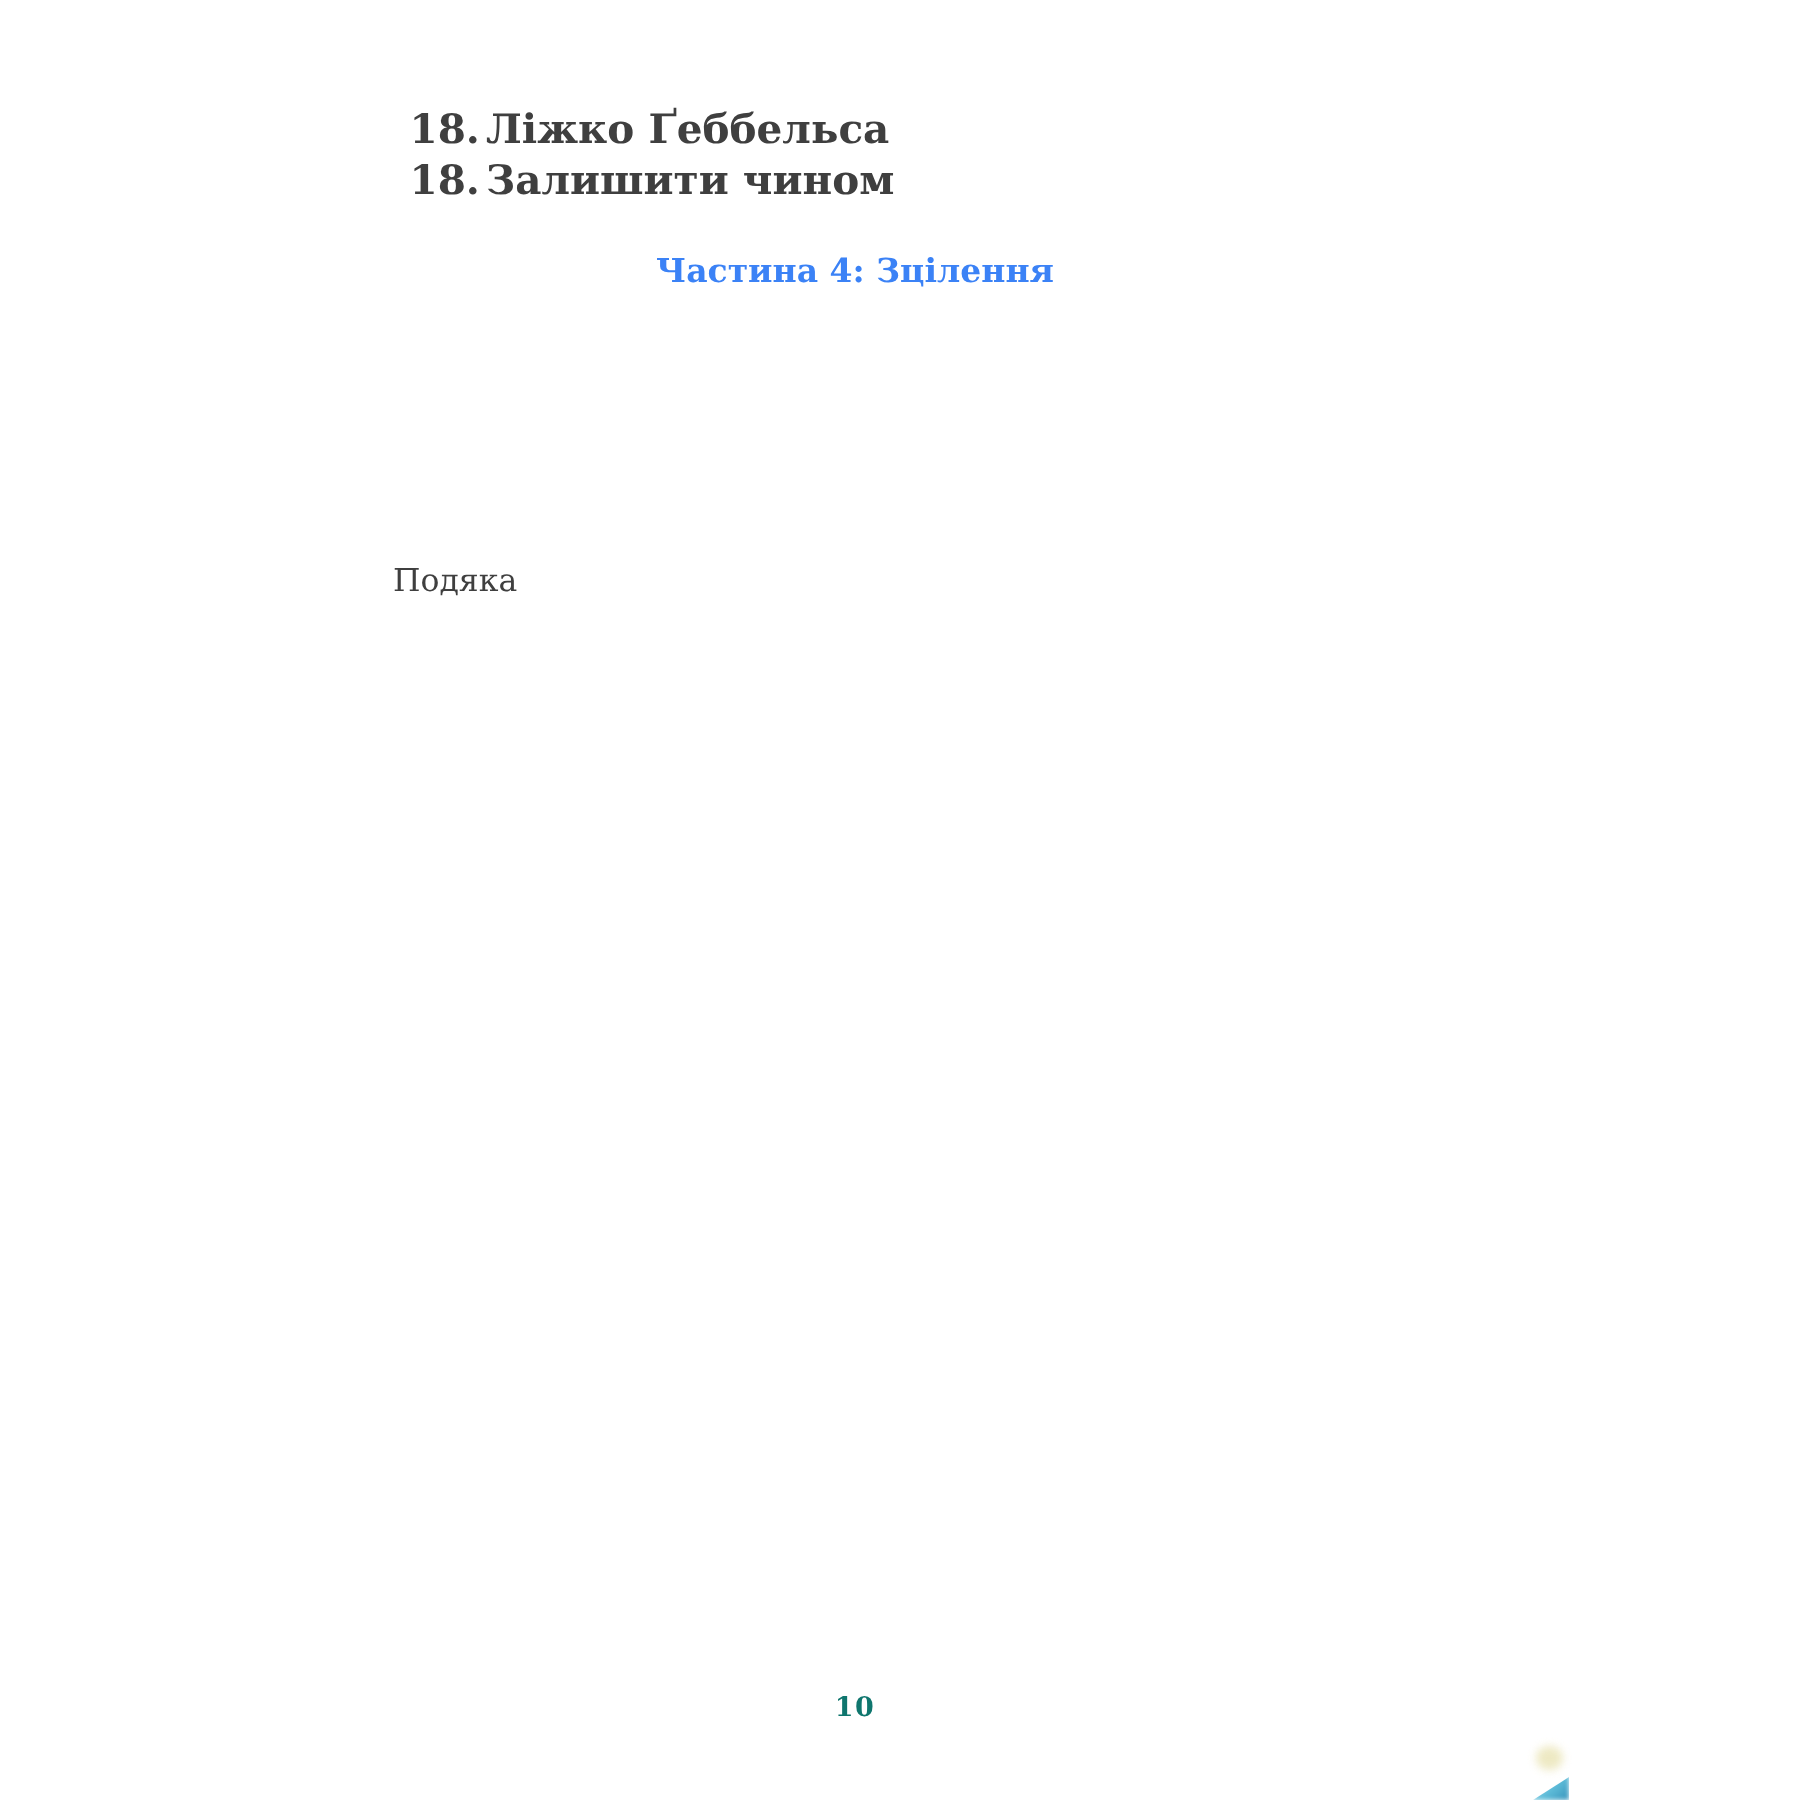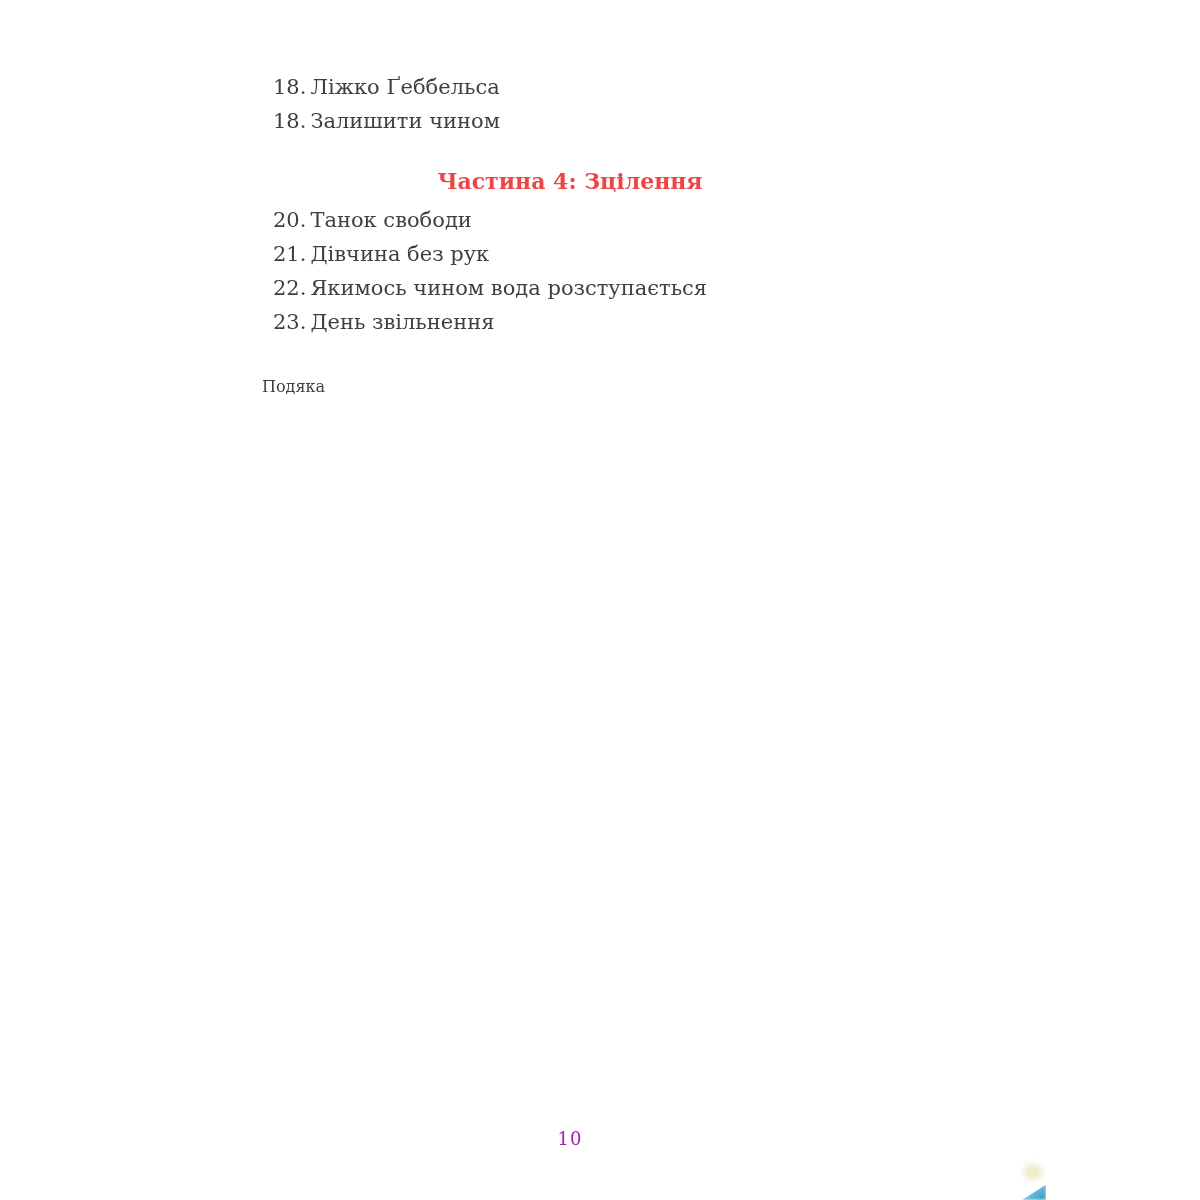--- a/index.html
+++ b/index.html
@@ -12,21 +12,22 @@
     width: 1200px;
     height: 1200px;
     background: #ffffff;
     overflow: hidden;
     font-family: "DejaVu Serif", "Liberation Serif", serif;
     color: #3f3f3f;
   }
   .toc-group {
     position: absolute;
     left: 273px;
-    font-size: 21px;
+    font-size: 27px;
+    font-weight: bold;
   }
   .toc-group-1 { top: 70px; }
   .toc-group-2 { top: 203px; }
   .toc-item {
     height: 34px;
     line-height: 34px;
     white-space: nowrap;
   }
   .toc-item .num {
     display: inline-block;
@@ -38,40 +39,40 @@
   .part-heading {
     position: absolute;
     left: 0;
     top: 164px;
     width: 1140px;
     height: 34px;
     line-height: 34px;
     text-align: center;
     font-size: 22px;
     font-weight: bold;
-    color: #ef4444;
+    color: #3b82f6;
   }
   .ack {
     position: absolute;
     left: 262px;
     top: 370px;
     height: 34px;
     line-height: 34px;
-    font-size: 16px;
+    font-size: 21px;
   }
   .page-number {
     position: absolute;
     left: 0;
     top: 1128px;
     width: 1140px;
     text-align: center;
     font-size: 18px;
-    font-weight: normal;
+    font-weight: bold;
     letter-spacing: 1px;
-    color: #a21caf;
+    color: #0f766e;
   }
   .corner-artifact {
     position: absolute;
     left: 1018px;
     top: 1160px;
     width: 36px;
     height: 40px;
   }
   .artifact-yellow {
     position: absolute;
@@ -105,34 +106,20 @@
     <div class="toc-item">
       <span class="num">18.</span><span class="title">Ліжко Ґеббельса</span>
     </div>
     <div class="toc-item">
       <span class="num">18.</span><span class="title">Залишити чином</span>
     </div>
   </div>
 
   <div class="part-heading">Частина 4: Зцілення</div>
 
-  <div class="toc-group toc-group-2">
-    <div class="toc-item">
-      <span class="num">20.</span><span class="title">Танок свободи</span>
-    </div>
-    <div class="toc-item">
-      <span class="num">21.</span><span class="title">Дівчина без рук</span>
-    </div>
-    <div class="toc-item">
-      <span class="num">22.</span><span class="title">Якимось чином вода розступається</span>
-    </div>
-    <div class="toc-item">
-      <span class="num">23.</span><span class="title">День звільнення</span>
-    </div>
-  </div>
 
   <div class="ack">Подяка</div>
 
   <div class="page-number">10</div>
 
   <div class="corner-artifact">
     <div class="artifact-yellow"></div>
     <div class="artifact-cyan"></div>
   </div>
 

